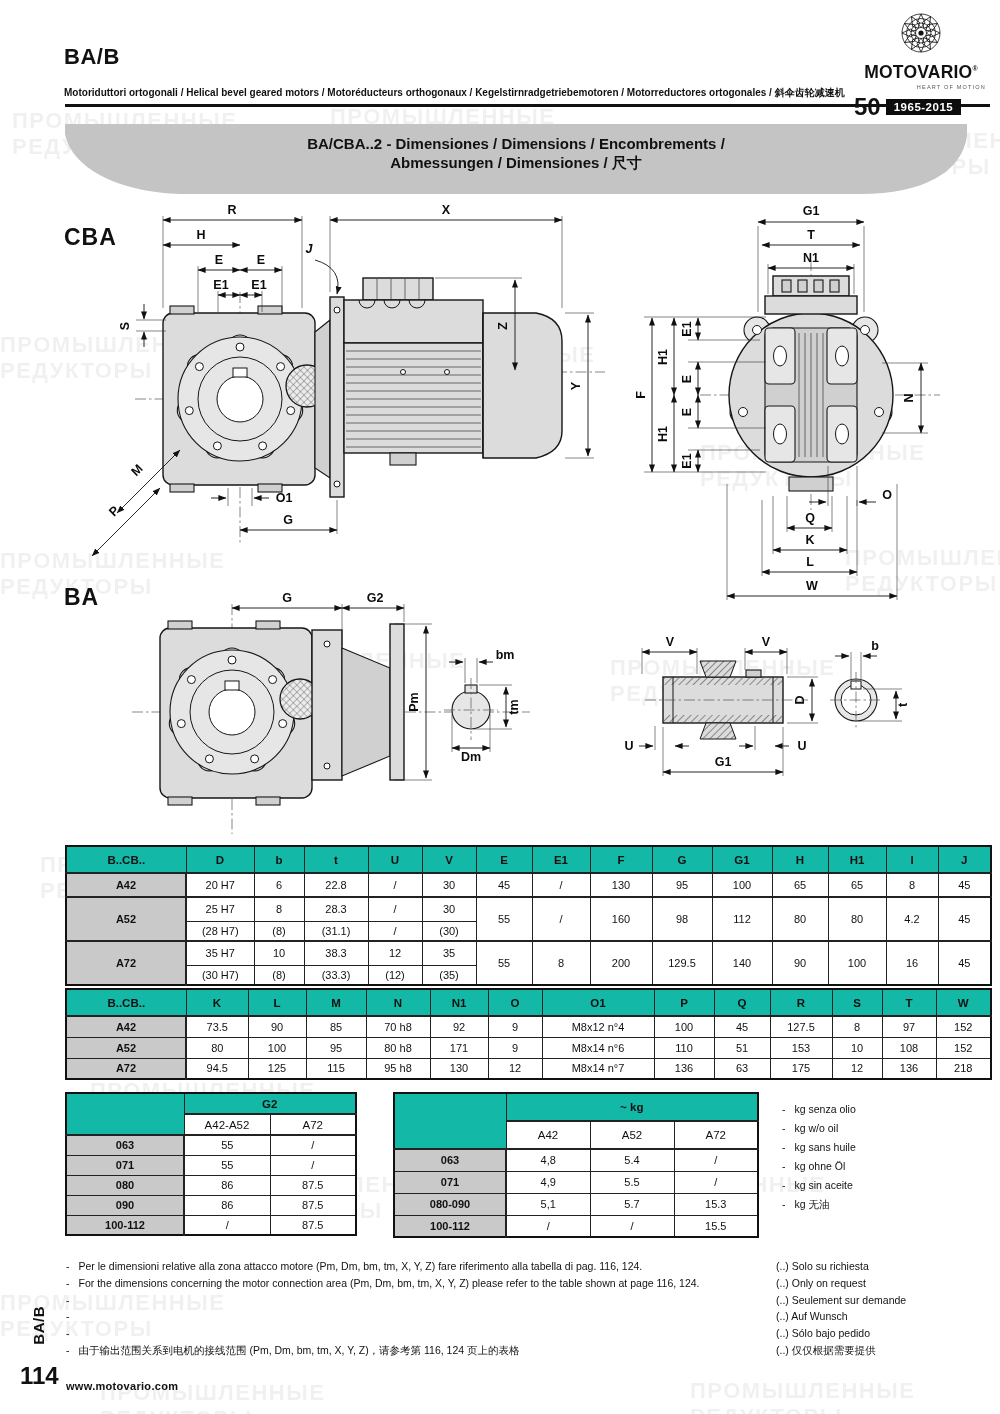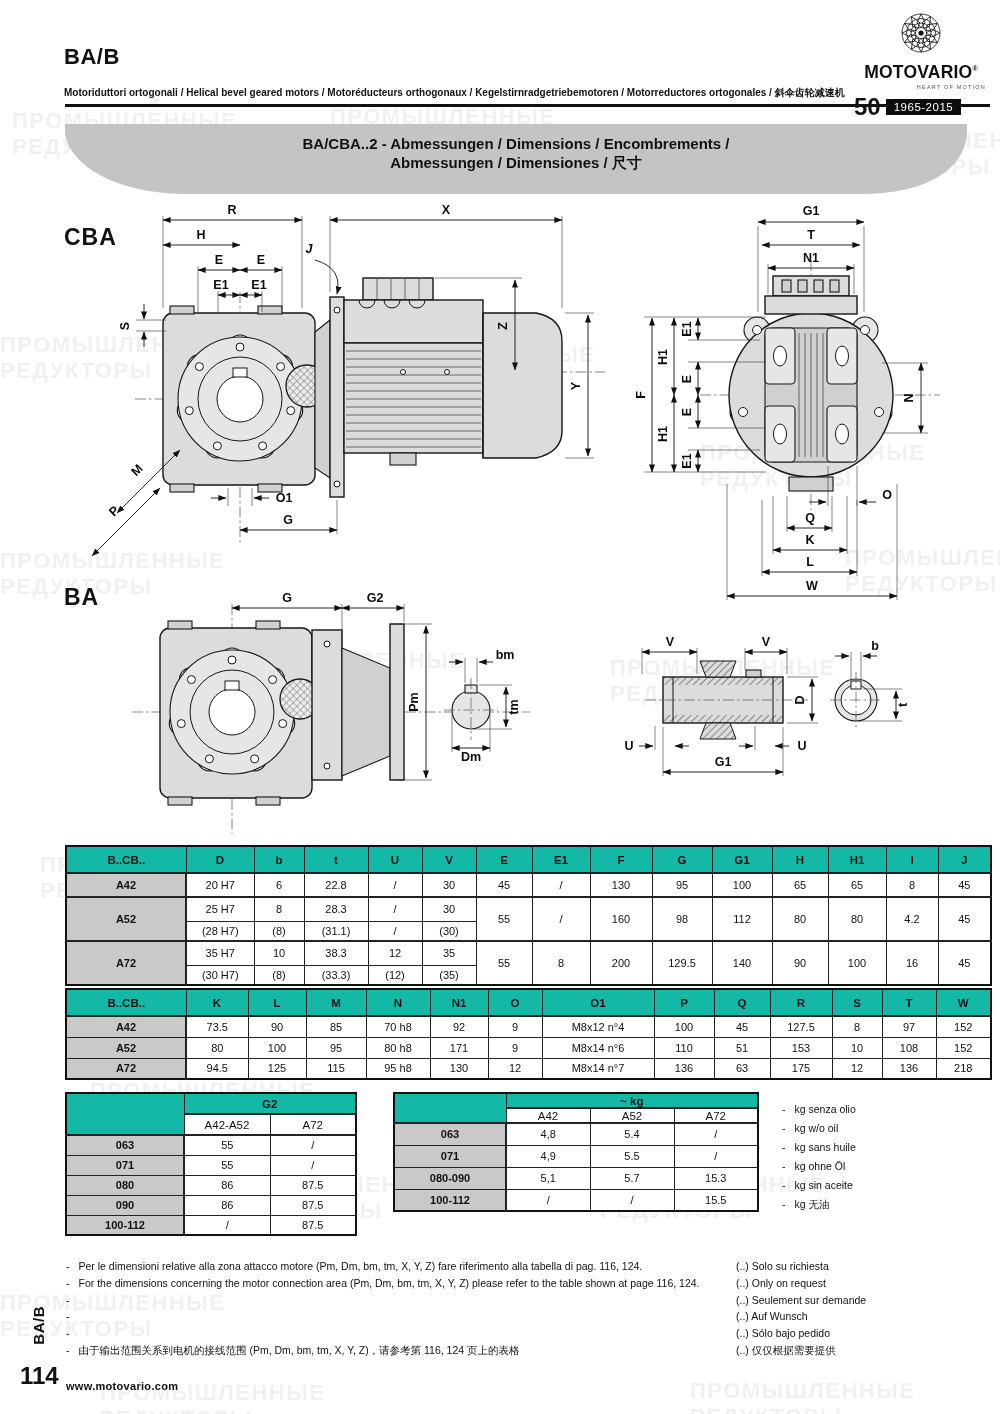--- a/index.html
+++ b/index.html
@@ -12,21 +12,21 @@
   
   .prodcode{left:64px;top:44px;font-size:22px;font-weight:800;letter-spacing:0.5px}
   .subtitle{left:64px;top:86px;font-size:10px;font-weight:bold;width:800px;white-space:nowrap}
   .toprule{left:65px;top:104px;width:925px;height:2.5px;background:#111}
   .logo{left:852px;top:10px;width:138px;text-align:center;z-index:2}
   .brand{font-size:17.5px;font-weight:800;letter-spacing:0.2px;margin-top:2px}
   .brand sup{font-size:7px}
   .tagline{text-align:right;font-size:5.5px;letter-spacing:1.2px;color:#555;margin:1px 4px 5px 0}
   .badgerow{display:flex;align-items:center;gap:5px;margin-left:2px}
   .fifty{font-size:24px;font-weight:800;line-height:1}
-  .badge-box{background:#0d0d0d;color:#fff;font-size:11.5px;font-weight:400;padding:2px 8px;letter-spacing:0.5px}
+  .badge-box{background:#0d0d0d;color:#fff;font-size:11.5px;font-weight:700;padding:2px 8px;letter-spacing:0.5px}
   
   .banner-svg{left:65px;top:124px;z-index:2}
   .banner-text{left:65px;top:134px;width:902px;text-align:center;font-size:15px;font-weight:bold;
                line-height:19px;z-index:3}
   .secname{font-size:23px;font-weight:800;z-index:3;letter-spacing:1px}
   
   .draw{left:60px;top:200px;z-index:2}
   .part{fill:#dcdcdc;stroke:#161616;stroke-width:1.4}
   .p2{fill:#d0d0d0;stroke:#161616;stroke-width:1.1}
   .p3{fill:#e6e6e6;stroke:#161616;stroke-width:1.1}
@@ -46,29 +46,29 @@
   .dimtable tr.hd th{background:#14b8a6;font-size:11.5px;border-bottom-width:2px}
   .dimtable .lbl{background:#c9c9c9;font-weight:700;border-right-width:2px}
   .t1{left:65px;top:845px;width:925px}
   .t1 tr{height:20px}.t1 tr.hd{height:27px}.t1 tr.main{height:24px}
   .t1 tr.main th,.t1 tr.main td{border-top-width:2px}
   .t2{left:65px;top:988px;width:925px}
   .t2 tr{height:21px}.t2 tr.hd{height:27px}
   .t3{left:65px;top:1092px;width:290px}
   .t3 tr{height:20px}.t3 tr.hd{height:21px}
   .t4{left:393px;top:1092px;width:364px}
-  .t4 tr{height:22px}.t4 tr.hd{height:15px}
+  .t4 tr{height:22px}.t4 tr.hd{height:28px}
   .ttl{background:#b5b5b5;font-weight:800;font-size:12px}
   .corner{background:#c2c2c2}
   
   .kgnotes{left:782px;top:1100px;font-size:10.5px;line-height:19px;z-index:2}
   .kgnotes .row{display:flex;gap:9px}
   .fnotes{left:66px;top:1258px;width:705px;font-size:10.5px;line-height:16.8px;z-index:2}
   .fnotes .row{display:flex;gap:9px}
-  .reqnotes{left:736px;top:1258px;font-size:10.5px;line-height:16.8px;z-index:2}
+  .reqnotes{left:776px;top:1258px;font-size:10.5px;line-height:16.8px;z-index:2}
   
   .sidelabel{left:30px;top:1306px;font-size:15px;font-weight:800;writing-mode:vertical-rl;
              transform:rotate(180deg);letter-spacing:0.5px;z-index:2}
   .pagenum{left:20px;top:1362px;font-size:24px;font-weight:800;z-index:2}
   .site{left:66px;top:1380px;font-size:11px;font-weight:800;letter-spacing:0.3px;z-index:2}
 </style>
 </head>
 <body>
 
 <div class="page">
@@ -125,21 +125,21 @@
     <div class="badgerow">
       <span class="fifty">50</span>
       <span class="badge-box">1965-2015</span>
     </div>
   </div>
 
   <svg class="abs banner-svg" width="902" height="76">
     <path d="M0,0 L902,0 L902,12 C897,48 858,70 796,70 L122,70 C58,70 7,46 0,10 Z" fill="#c4c4c4"></path>
   </svg>
   <div class="abs banner-text">
-    <div>BA/CBA..2 - Abmessungen / Dimensions / Encombrements /</div>
+    <div>BA/CBA..2 - Dimensiones / Dimensions / Encombrements /</div>
     <div>Abmessungen / Dimensiones / 尺寸</div>
   </div>
 
   <div class="abs secname" style="left:64px;top:224px">CBA</div>
   <div class="abs secname" style="left:64px;top:584px">BA</div>
 
   <svg class="abs draw" width="930" height="645" viewBox="0 0 930 645">
     <defs>
       <marker id="ae" markerWidth="9" markerHeight="7" refX="7.6" refY="3" orient="auto" markerUnits="userSpaceOnUse">
         <path d="M0,0 L8,3 L0,6 Z" fill="#111"></path>

